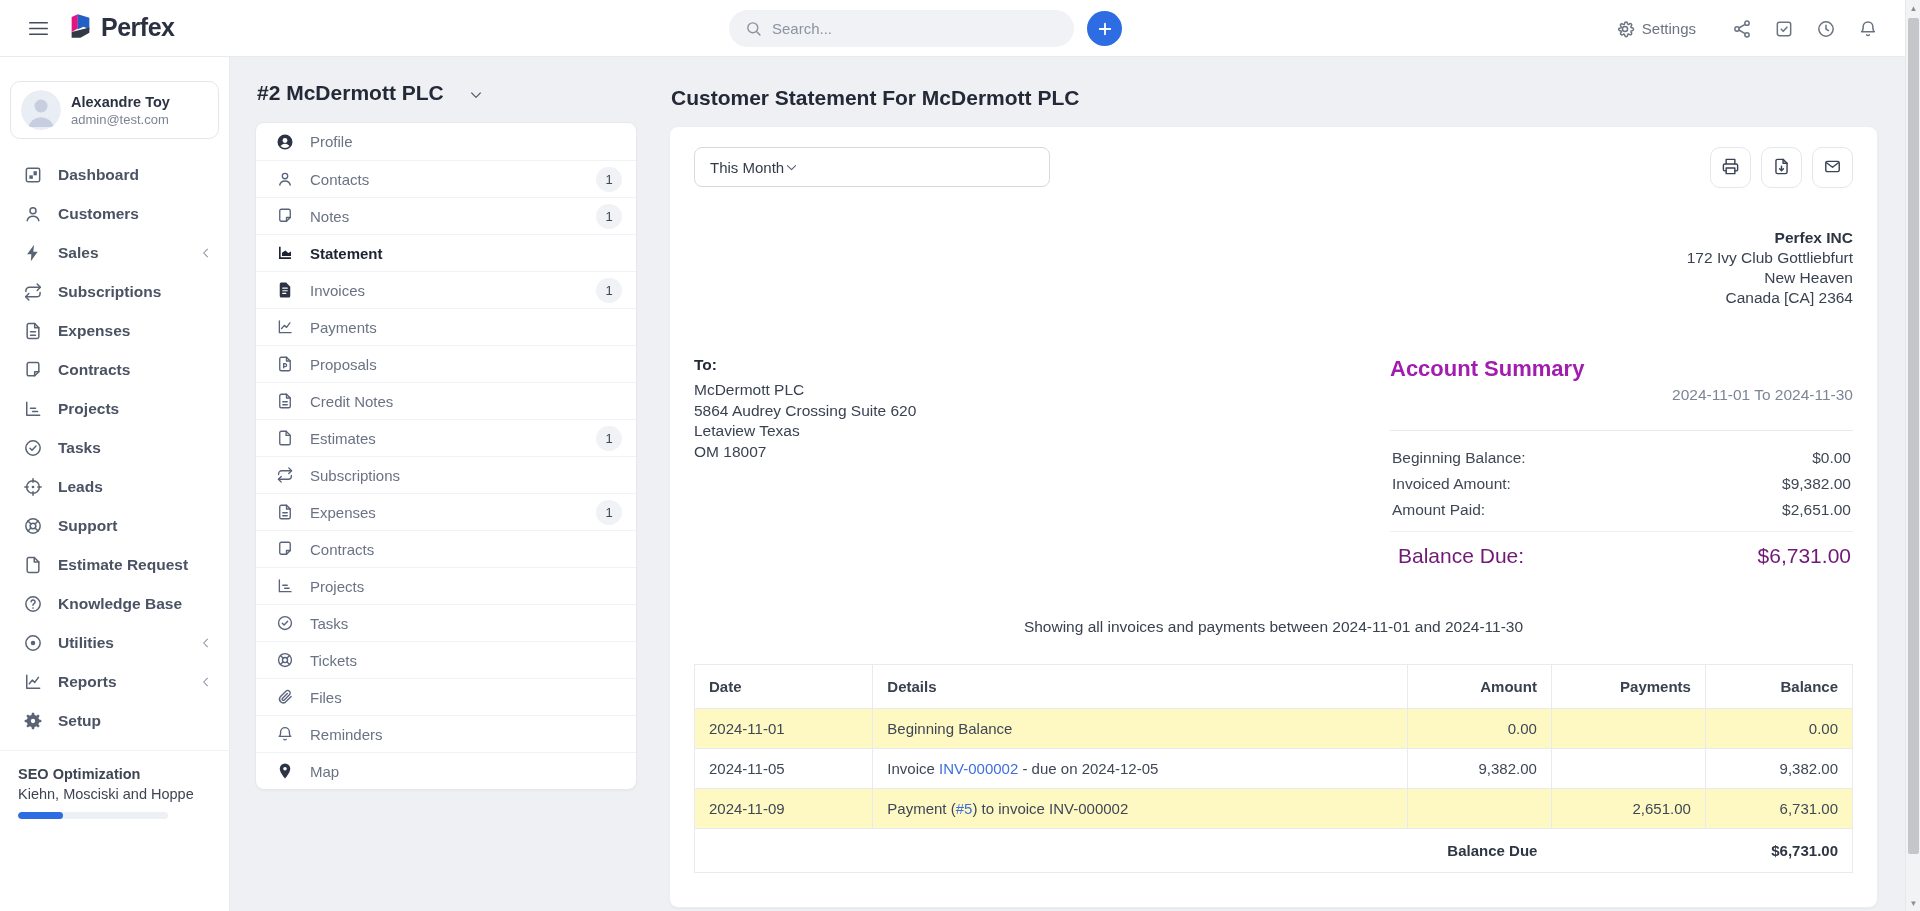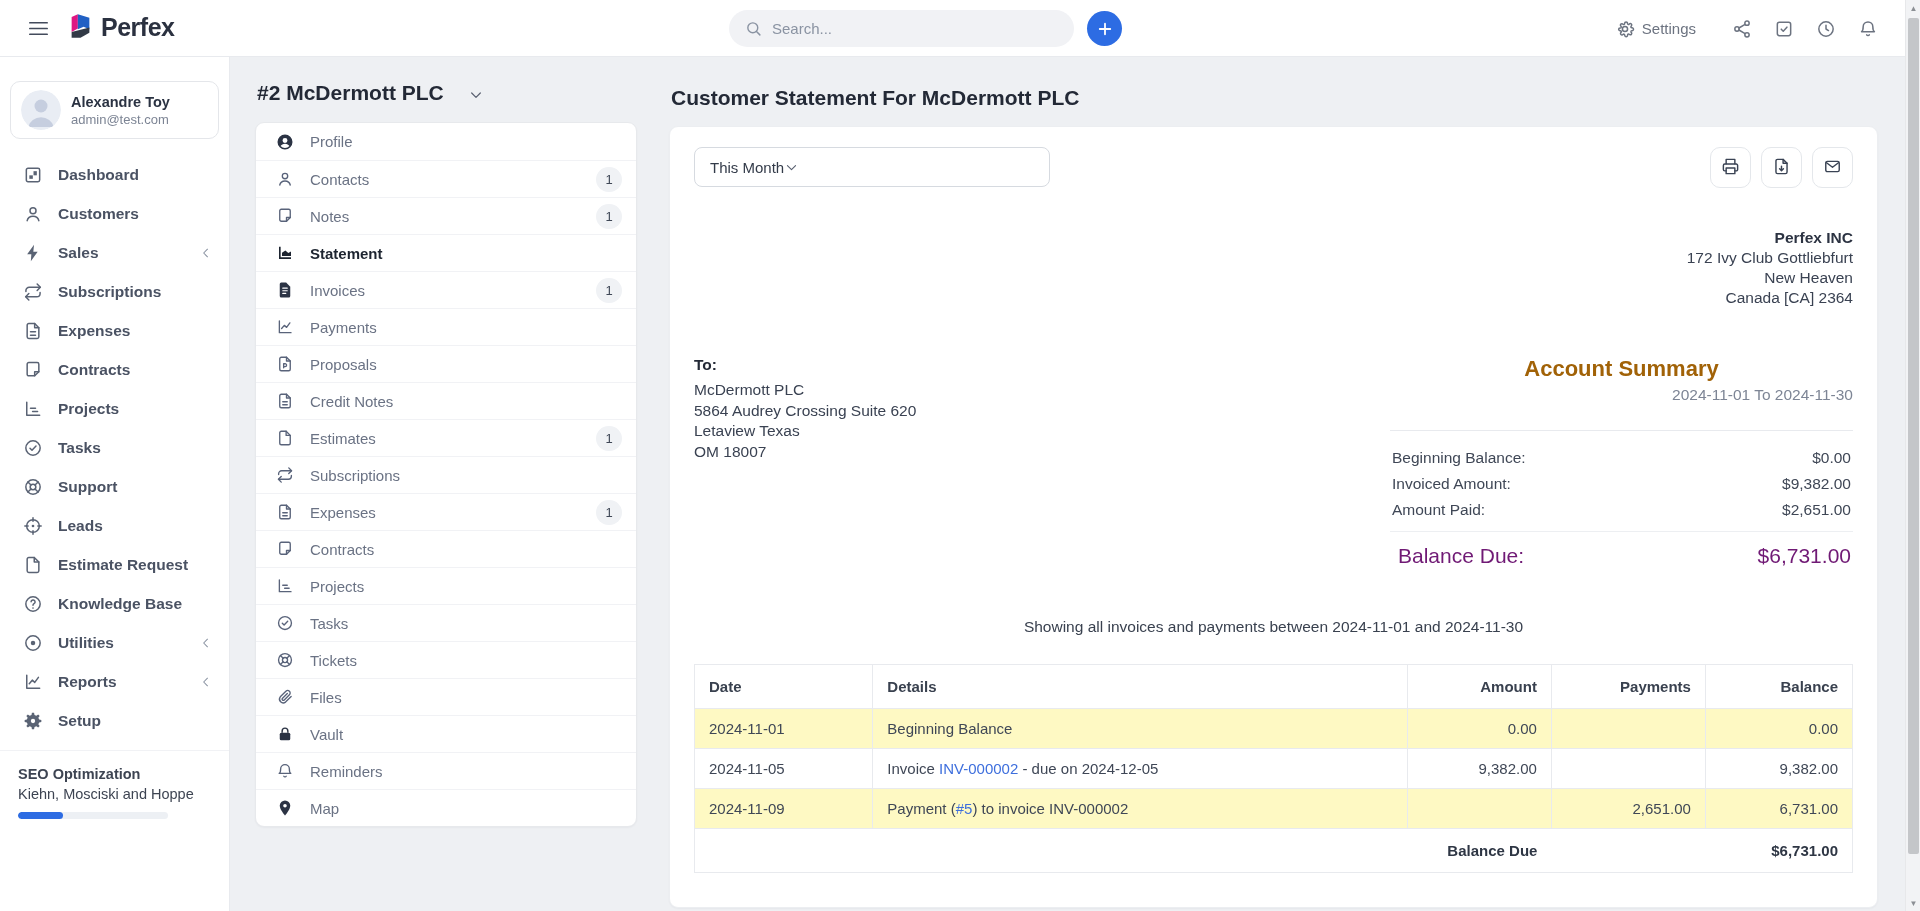--- a/index.html
+++ b/index.html
@@ -75,21 +75,21 @@
   .period-select .chev svg{width:15px;height:15px;display:block;}
   .toolbar{display:flex;gap:10px;}
   .tool-btn{width:41px;height:41px;border:1px solid #e4e7eb;border-radius:10px;background:#fff;display:flex;align-items:center;justify-content:center;color:#3a4354;cursor:pointer;}
   .tool-btn svg{width:19px;height:19px;}
   .company-block{margin-top:40px;text-align:right;font-size:15.5px;line-height:20px;color:#3a4252;}
   .company-name{font-weight:700;color:#2c3342;}
   .addr-row{display:flex;justify-content:space-between;margin-top:48px;}
   .to-label{font-size:15.5px;font-weight:700;color:#232936;}
   .to-lines{margin-top:6px;font-size:15.5px;line-height:20.5px;color:#3a4252;}
   .summary{width:463px;}
-  .summary-title{font-size:22px;font-weight:700;color:#a16207;text-align:center;line-height:26px;}
+  .summary-title{font-size:22px;font-weight:700;color:#a21caf;text-align:left;line-height:26px;}
   .summary-period{font-size:15.5px;color:#7d8595;text-align:right;margin-top:4px;}
   .summary-divider{border-top:1px solid var(--border);margin-top:26px;}
   .summary-rows{margin-top:14px;}
   .summary-row{display:flex;justify-content:space-between;font-size:15.5px;color:#3f4756;padding:4px 2px;line-height:18px;}
   .balance-row{margin-top:8px;border-top:1px solid #edeff2;padding:12px 2px 4px 8px;display:flex;justify-content:space-between;font-size:21px;color:#701a75;gap:40px;}
   .showing-text{margin-top:46px;text-align:center;font-size:15.5px;color:#39414f;}
   .stmt-table{margin-top:28px;width:100%;border-collapse:collapse;font-size:15px;color:#3f4756;}
   .stmt-table th{border:1px solid var(--border);padding:13px 14px;font-weight:600;color:#39414f;text-align:left;background:#fff;}
   .stmt-table td{border:1px solid var(--border);padding:11px 14px;}
   .stmt-table .num{text-align:right;}
@@ -263,36 +263,36 @@
           <svg viewBox="0 0 24 24" fill="none" stroke="currentColor" stroke-width="1.8" stroke-linecap="round" stroke-linejoin="round">
             <circle cx="12" cy="12" r="8.6"></circle>
             <path d="M8.4 12.3l2.4 2.4 4.8-5"></path>
           </svg>
         </span>
         <span class="side-label">Tasks</span>
       </div>
       <div class="side-item">
         <span class="side-icon">
           <svg viewBox="0 0 24 24" fill="none" stroke="currentColor" stroke-width="1.8" stroke-linecap="round" stroke-linejoin="round">
+            <circle cx="12" cy="12" r="7.6"></circle>
+            <path d="M12 2.2v4M12 17.8v4M2.2 12h4M17.8 12h4"></path>
+            <circle cx="12" cy="12" r="1.6" fill="currentColor" stroke="none"></circle>
+          </svg>
+        </span>
+        <span class="side-label">Leads</span>
+      </div>
+      <div class="side-item">
+        <span class="side-icon">
+          <svg viewBox="0 0 24 24" fill="none" stroke="currentColor" stroke-width="1.8" stroke-linecap="round" stroke-linejoin="round">
             <circle cx="12" cy="12" r="8.6"></circle>
             <circle cx="12" cy="12" r="3.4"></circle>
             <path d="M5.9 5.9l3.7 3.7M14.4 14.4l3.7 3.7M18.1 5.9l-3.7 3.7M9.6 14.4l-3.7 3.7"></path>
           </svg>
         </span>
         <span class="side-label">Support</span>
-      </div>
-      <div class="side-item">
-        <span class="side-icon">
-          <svg viewBox="0 0 24 24" fill="none" stroke="currentColor" stroke-width="1.8" stroke-linecap="round" stroke-linejoin="round">
-            <circle cx="12" cy="12" r="7.6"></circle>
-            <path d="M12 2.2v4M12 17.8v4M2.2 12h4M17.8 12h4"></path>
-            <circle cx="12" cy="12" r="1.6" fill="currentColor" stroke="none"></circle>
-          </svg>
-        </span>
-        <span class="side-label">Leads</span>
       </div>
       <div class="side-item">
         <span class="side-icon">
           <svg viewBox="0 0 24 24" fill="none" stroke="currentColor" stroke-width="1.8" stroke-linecap="round" stroke-linejoin="round">
             <path d="M13.5 3H7a2 2 0 0 0-2 2v14a2 2 0 0 0 2 2h10a2 2 0 0 0 2-2V8.5z"></path>
             <path d="M13.5 3v5.5H19"></path>
           </svg>
         </span>
         <span class="side-label">Estimate Request</span>
       </div>
@@ -509,29 +509,20 @@
         </span>
         <span class="panel-label">Tickets</span>
       </div>
       <div class="panel-item">
         <span class="panel-icon">
           <svg viewBox="0 0 24 24" fill="none" stroke="currentColor" stroke-width="1.8" stroke-linecap="round" stroke-linejoin="round">
             <path d="M20.2 11.3l-7.5 7.5a5 5 0 0 1-7-7l7.5-7.5a3.3 3.3 0 0 1 4.7 4.7l-7.2 7.2a1.65 1.65 0 0 1-2.3-2.3l6.7-6.7"></path>
           </svg>
         </span>
         <span class="panel-label">Files</span>
-      </div>
-      <div class="panel-item">
-        <span class="panel-icon filled">
-          <svg viewBox="0 0 24 24" fill="currentColor" stroke="none">
-            <rect x="5" y="10.3" width="14" height="10" rx="2"></rect>
-            <path d="M8.2 10.3V8a3.8 3.8 0 0 1 7.6 0v2.3" stroke="currentColor" stroke-width="1.9" fill="none"></path>
-          </svg>
-        </span>
-        <span class="panel-label">Vault</span>
       </div>
       <div class="panel-item">
         <span class="panel-icon">
           <svg viewBox="0 0 24 24" fill="none" stroke="currentColor" stroke-width="1.8" stroke-linecap="round" stroke-linejoin="round">
             <path d="M6.2 9.3a5.8 5.8 0 0 1 11.6 0c0 4.8 1.9 5.9 1.9 5.9H4.3s1.9-1.1 1.9-5.9"></path>
             <path d="M10.4 19a1.9 1.9 0 0 0 3.2 0"></path>
           </svg>
         </span>
         <span class="panel-label">Reminders</span>
       </div>

